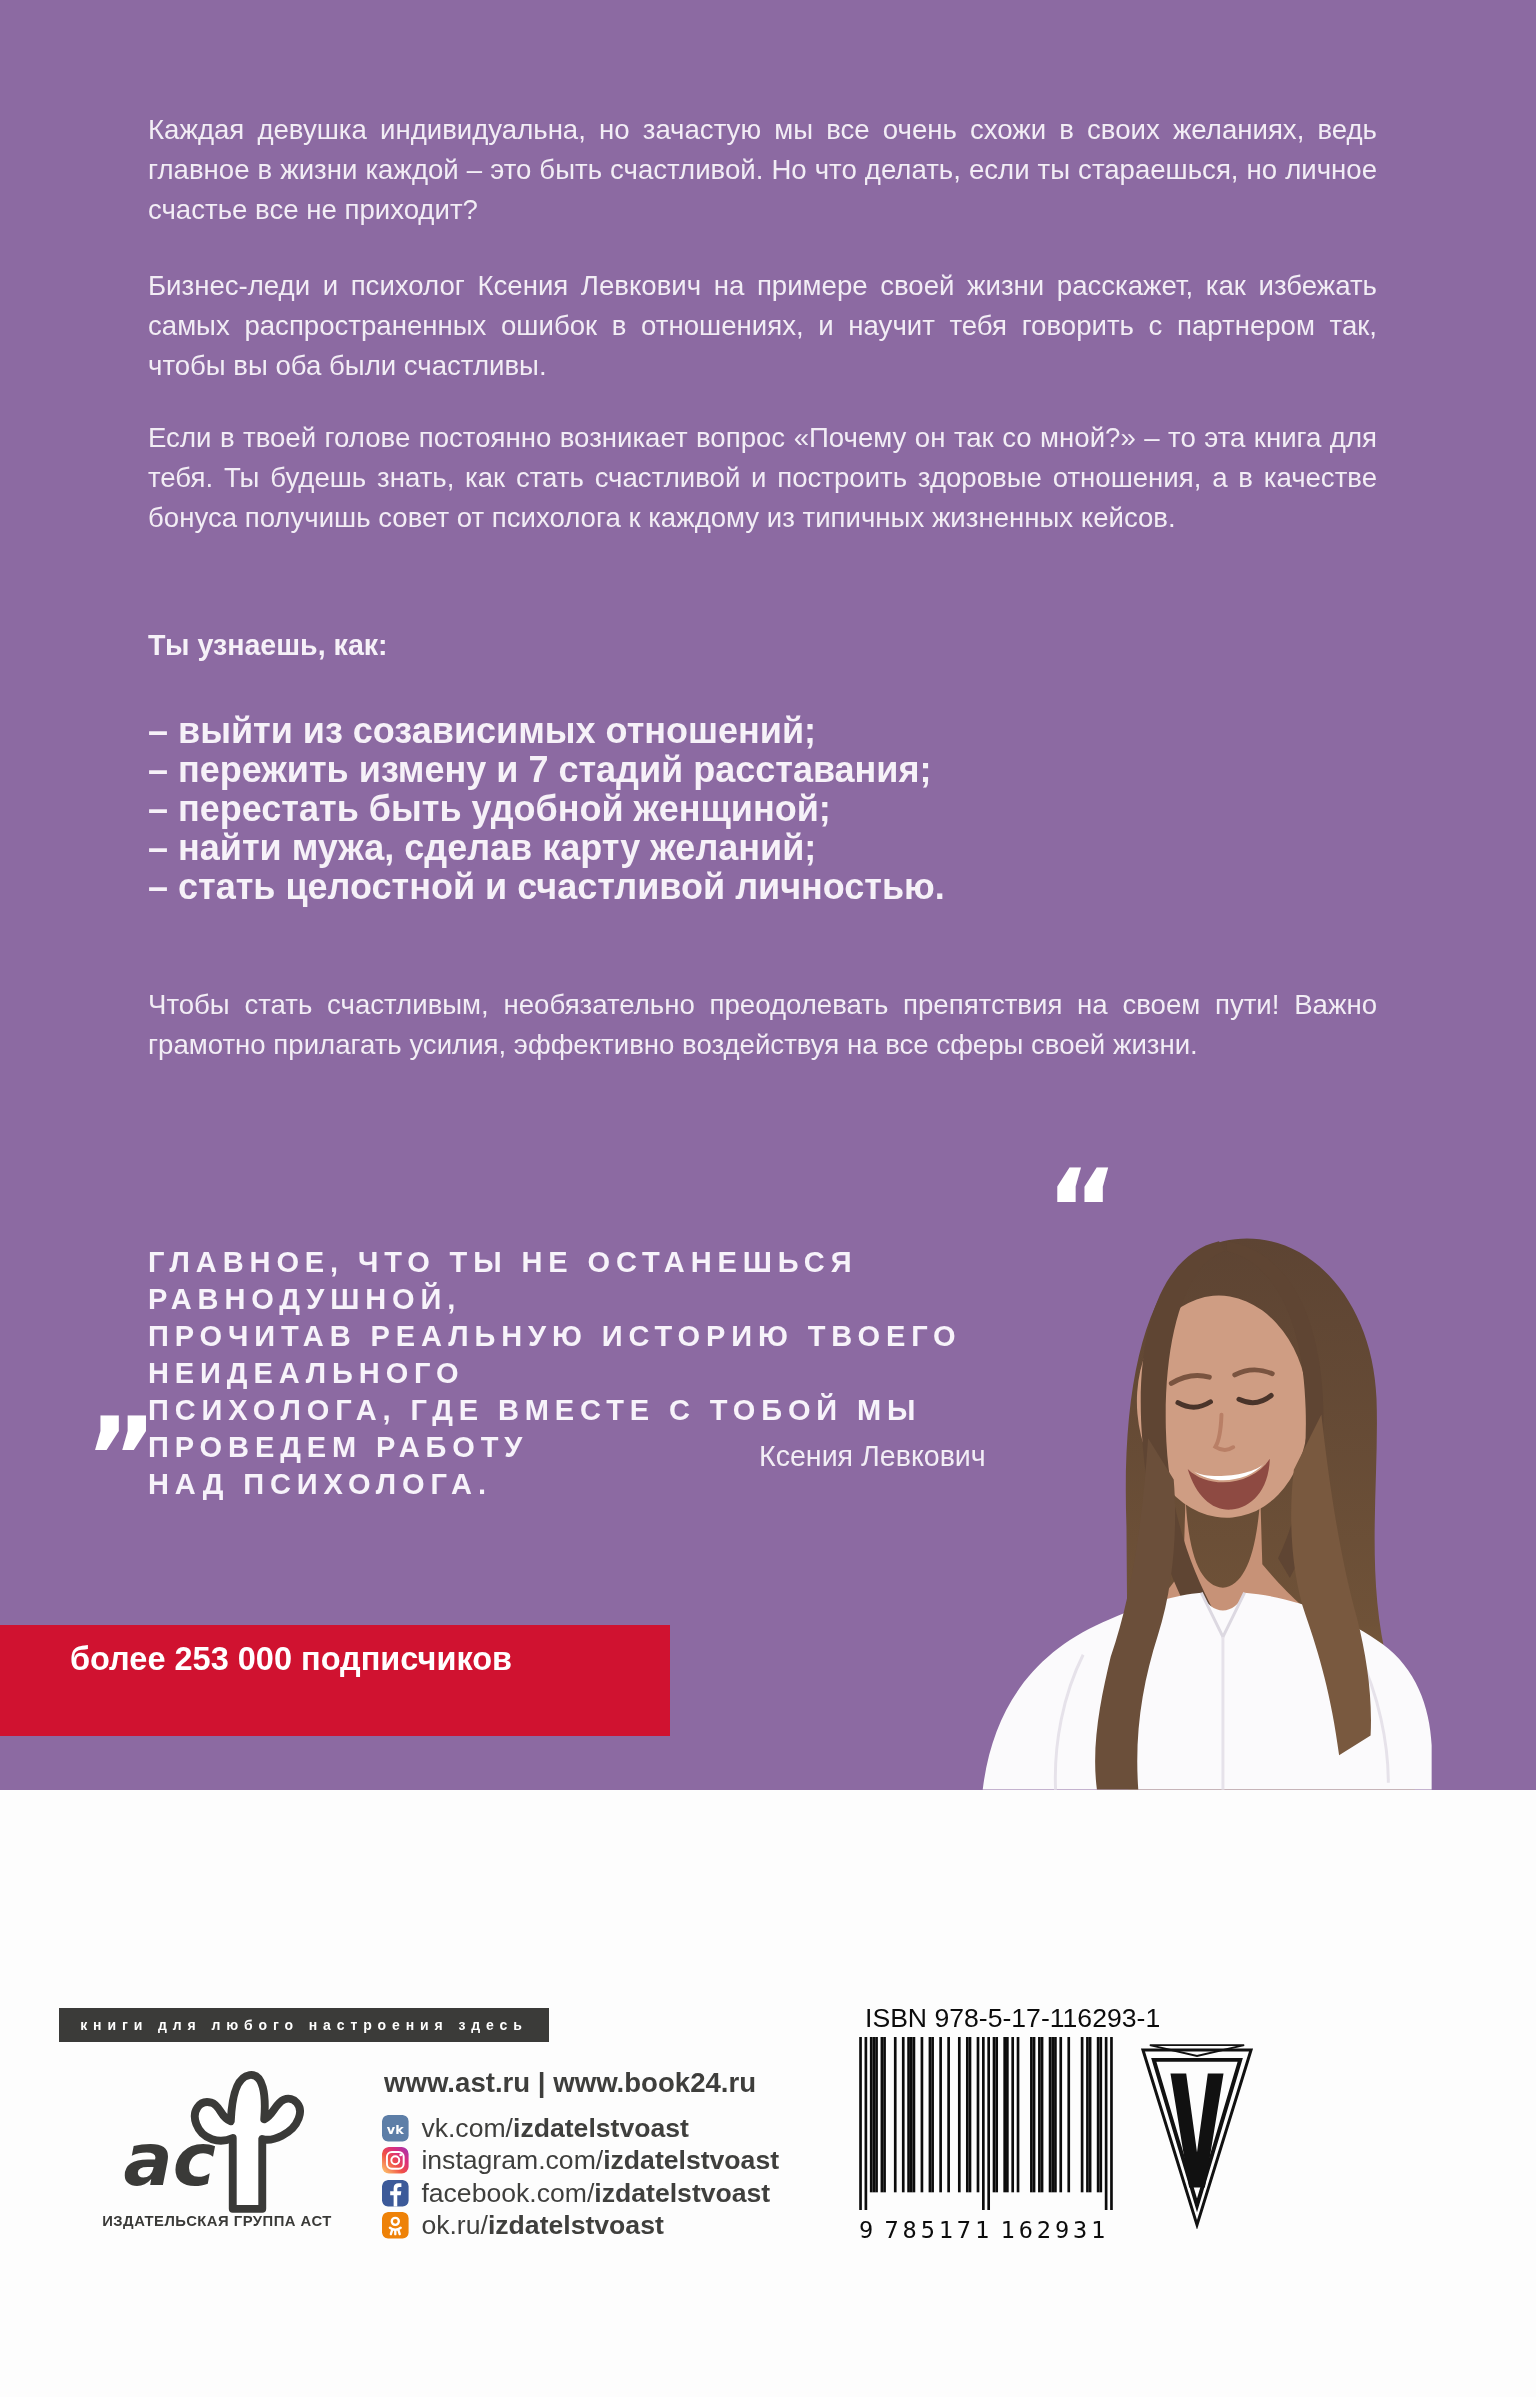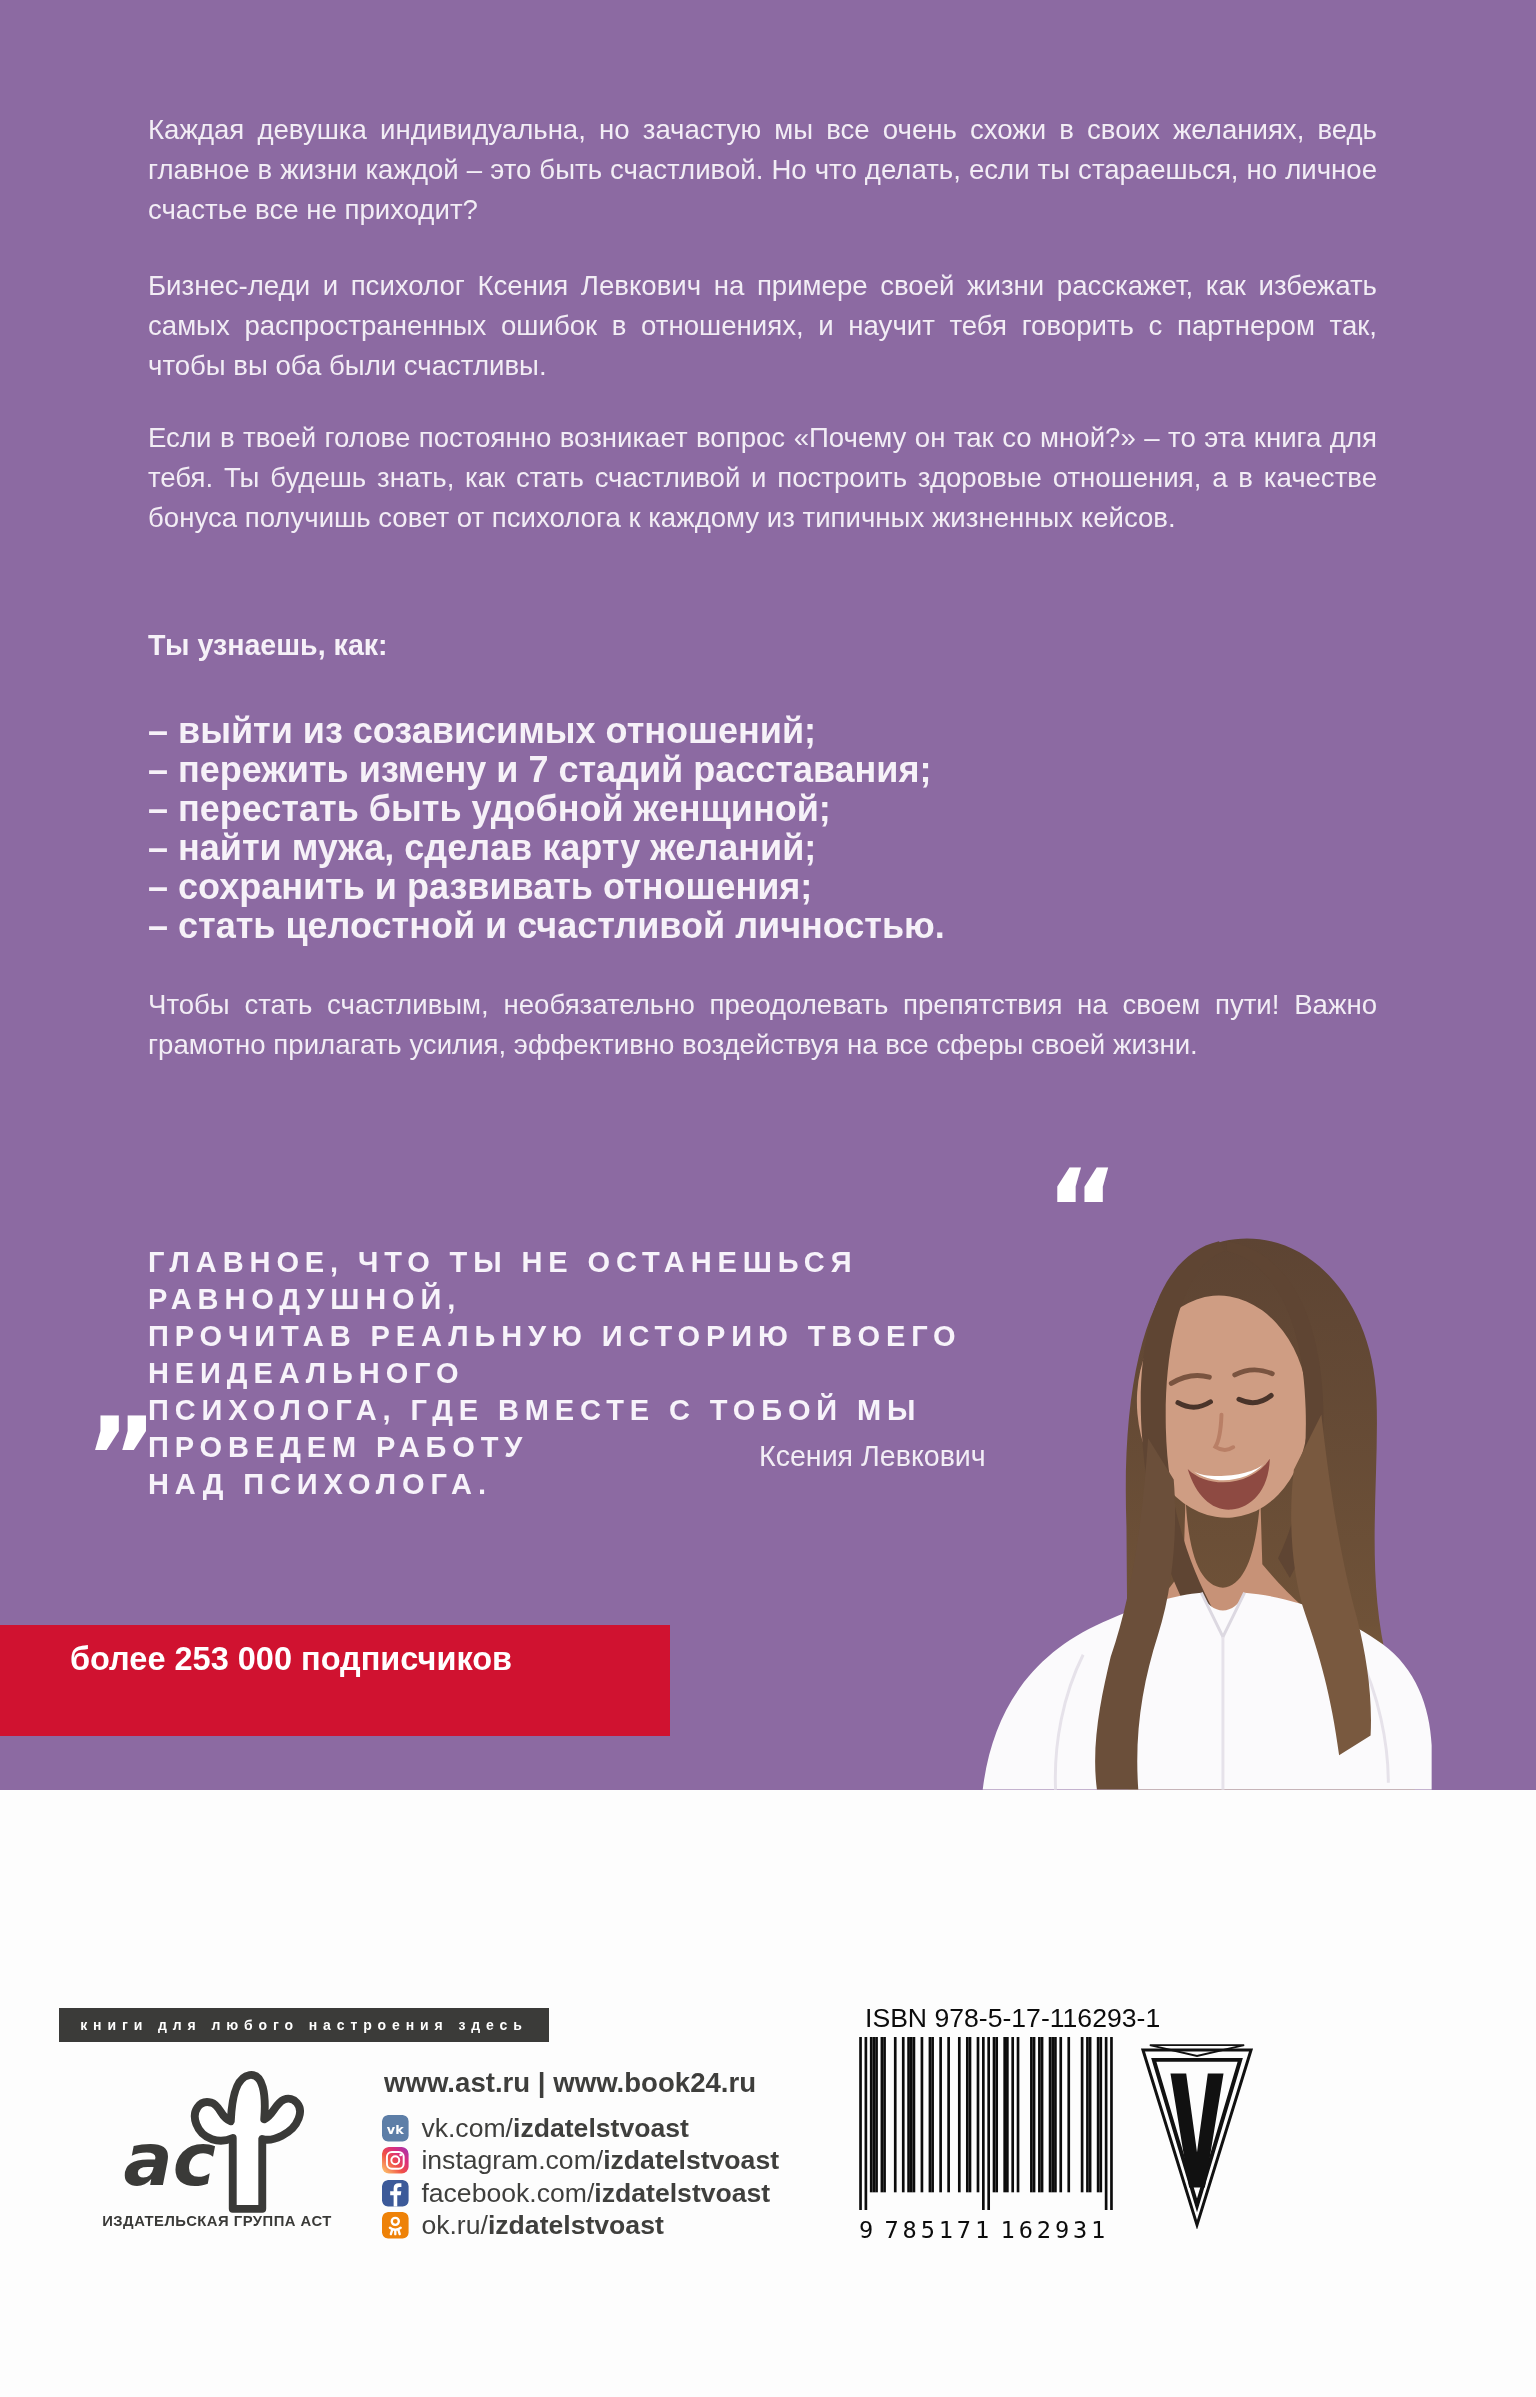--- a/index.html
+++ b/index.html
@@ -60,21 +60,20 @@
     <div class="body-text jst p1">Каждая девушка индивидуальна, но зачастую мы все очень схожи в своих желаниях, ведь главное в жизни каждой – это быть счастливой. Но что делать, если ты стараешься, но личное счастье все не приходит?</div>
     <div class="body-text jst p2">Бизнес-леди и психолог Ксения Левкович на примере своей жизни расскажет, как избежать самых распространенных ошибок в отношениях, и научит тебя говорить с партнером так, чтобы вы оба были счастливы.</div>
     <div class="body-text jst p3">Если в твоей голове постоянно возникает вопрос «Почему он так со мной?» – то эта книга для тебя. Ты будешь знать, как стать счастливой и построить здоровые отношения, а в качестве бонуса получишь совет от психолога к каждому из типичных жизненных кейсов.</div>
 
     <div class="list-heading">Ты узнаешь, как:</div>
     <div class="list">
         <div>– выйти из созависимых отношений;</div>
         <div>– пережить измену и 7 стадий расставания;</div>
         <div>– перестать быть удобной женщиной;</div>
         <div>– найти мужа, сделав карту желаний;</div>
-        <div>– сохранить и развивать отношения;</div>
         <div>– стать целостной и счастливой личностью.</div>
       </div>
 
     <div class="body-text jst p4">Чтобы стать счастливым, необязательно преодолевать препятствия на своем пути! Важно грамотно прилагать усилия, эффективно воздействуя на все сферы своей жизни.</div>
 
     <div class="quote-mark q-open">“</div>
     <div class="quote-block">
         <div>ГЛАВНОЕ, ЧТО ТЫ НЕ ОСТАНЕШЬСЯ РАВНОДУШНОЙ,</div>
         <div>ПРОЧИТАВ РЕАЛЬНУЮ ИСТОРИЮ ТВОЕГО НЕИДЕАЛЬНОГО</div>
         <div>ПСИХОЛОГА, ГДЕ ВМЕСТЕ С ТОБОЙ МЫ ПРОВЕДЕМ РАБОТУ</div>

